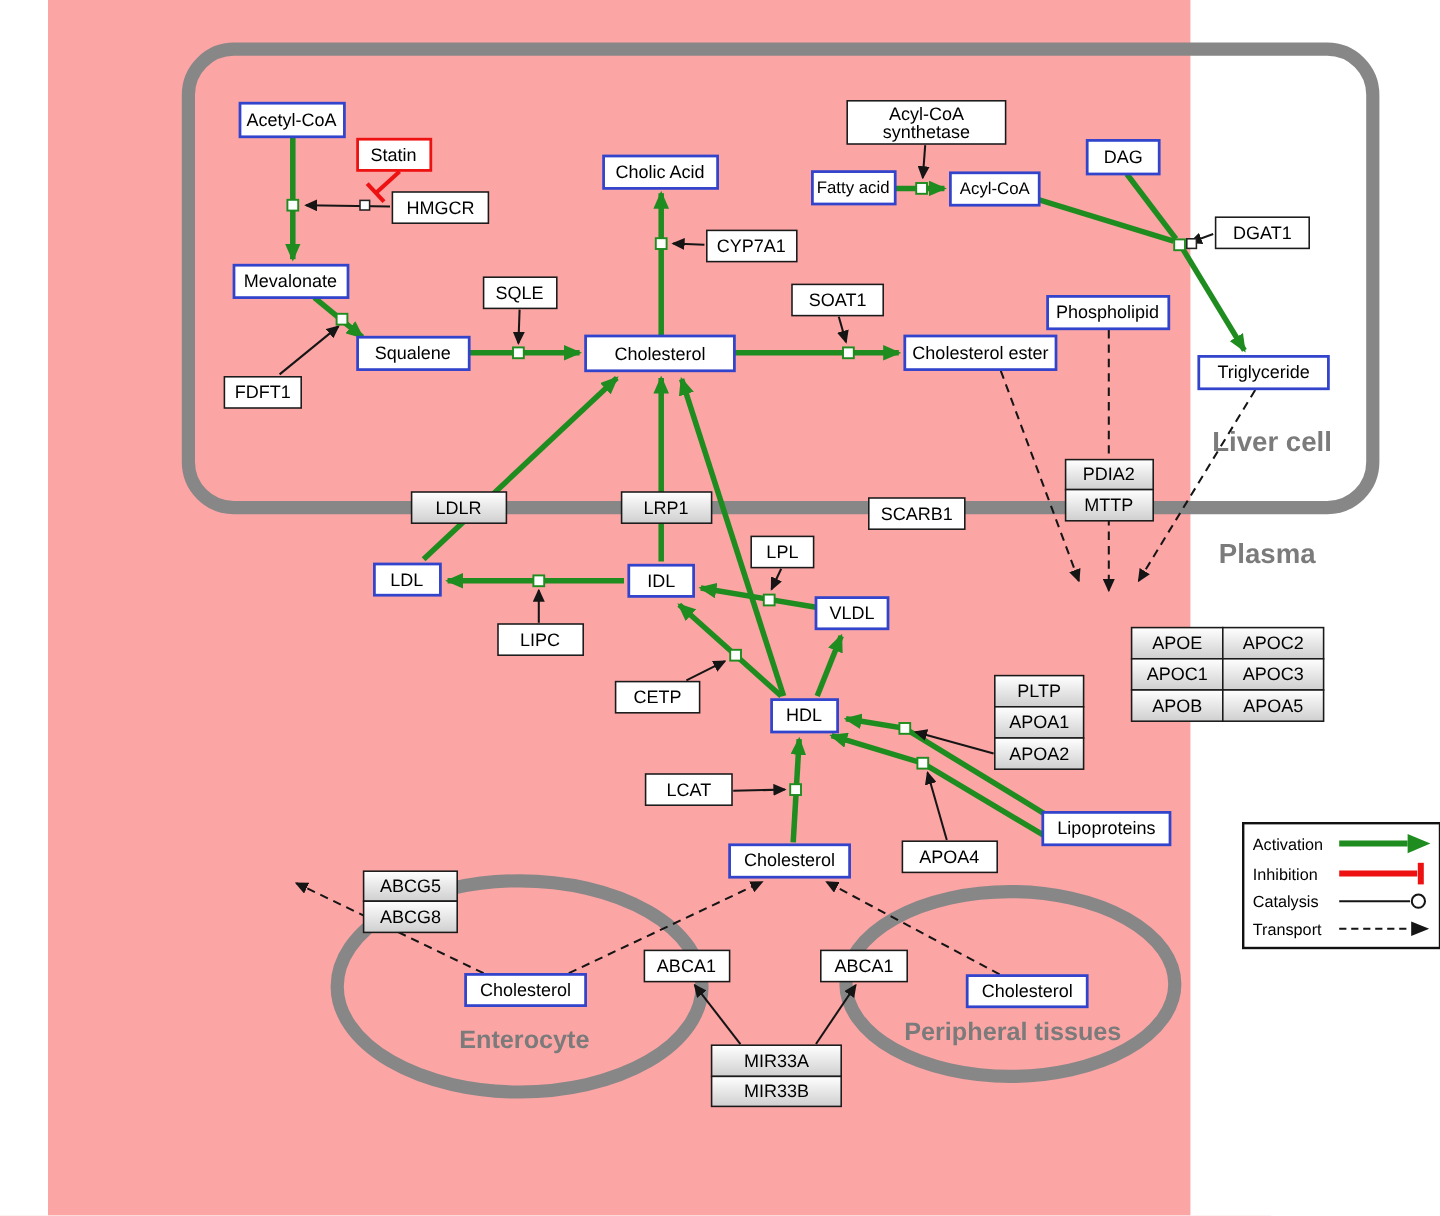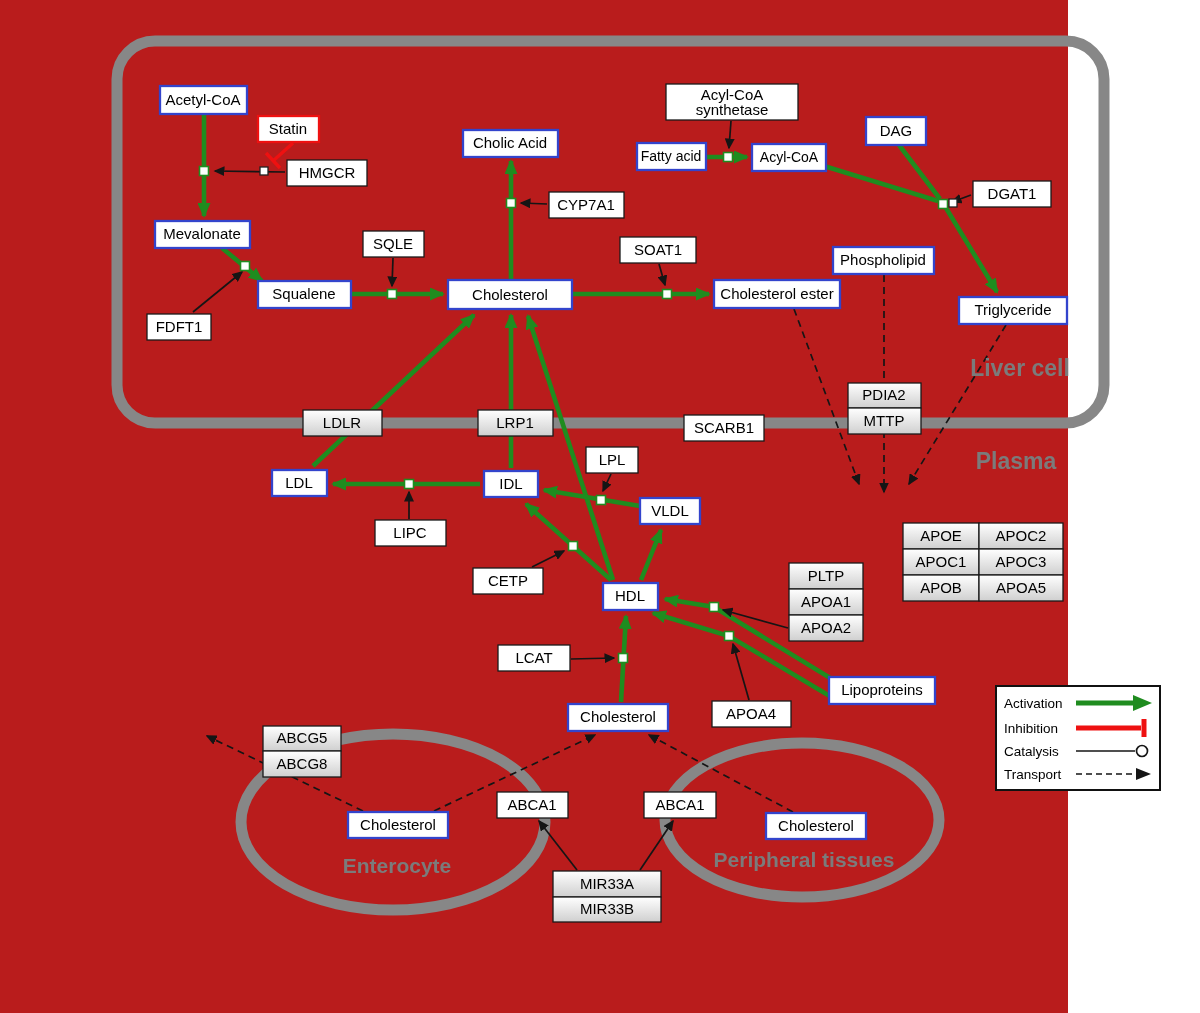--- a/index.html
+++ b/index.html
@@ -1,19 +1,19 @@
 <!DOCTYPE html>
 <html style="--c-act: #1f8c1f; --c-inh: #ee1111; --c-cat: #151515; --c-met: #3344cc; --c-mem: #878787;"><head>
 <meta charset="utf-8">
 <style>
   :root{
     --c-act:#1f8c1f; --c-inh:#ee1111; --c-met:#3344cc; --c-mem:#878787; --c-cat:#151515;
   }
   html,body{margin:0;padding:0;background:#ffffff;}
-  .stage{width:1068px;height:1013px;position:relative;background:#b91c1c;}
+  .stage{width:952px;height:1013px;position:relative;background:#fca5a5;margin-left:40px;}
   text{font-family:"Liberation Sans", sans-serif;}
   .lbl{font-size:15px;fill:#000;text-anchor:middle;}
   .lbl-sm{font-size:14px;}
   .region{font-size:23px;font-weight:bold;fill:#7b7b7b;text-anchor:middle;}
   .region-sm{font-size:21px;}
   .leg{font-size:13.5px;fill:#000;}
   .mem{fill:none;stroke:var(--c-mem);stroke-width:11;}
   .eg{stroke:var(--c-act);stroke-width:4.6;fill:none;}
   .ec{stroke:var(--c-cat);stroke-width:1.7;fill:none;}
   .et{stroke:var(--c-cat);stroke-width:1.7;fill:none;stroke-dasharray:7 5;}

